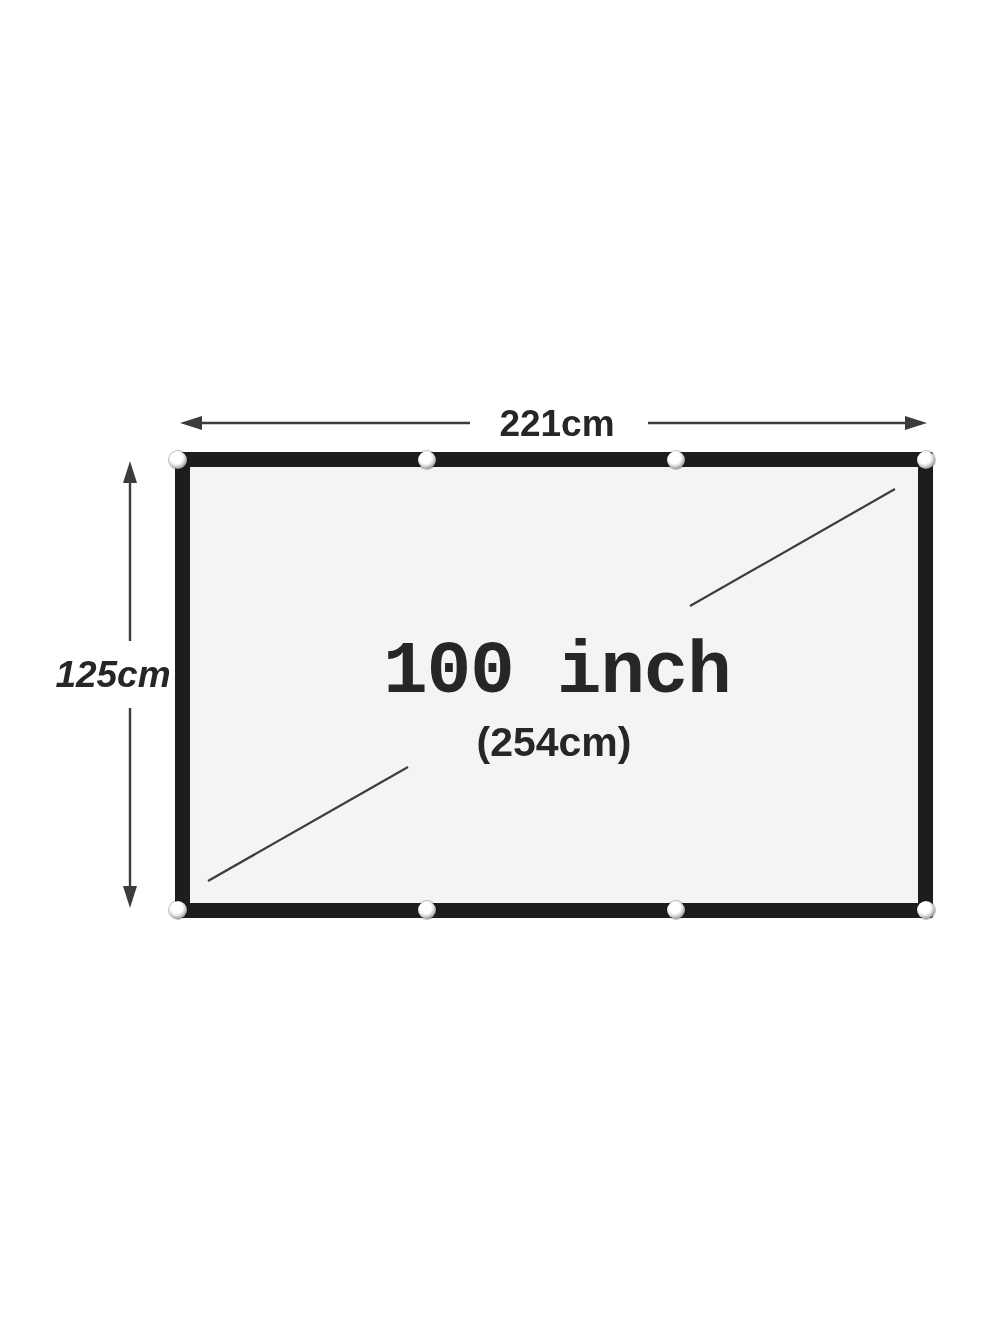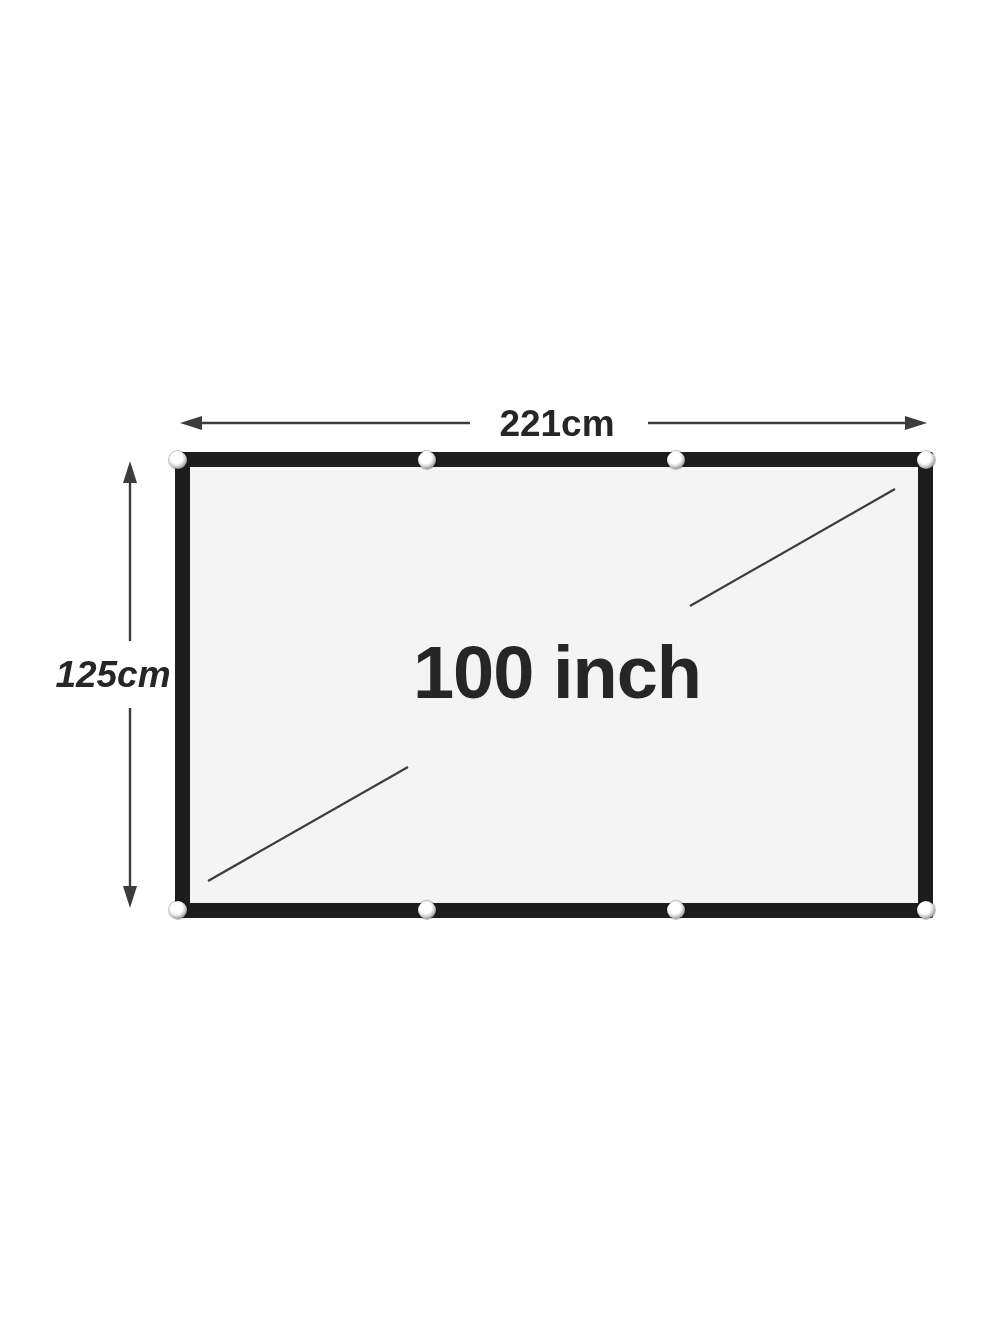--- a/index.html
+++ b/index.html
@@ -47,21 +47,21 @@
   .arrowhead { fill: var(--line); }
   .label {
     position: absolute;
     transform: translate(-50%, -50%);
     color: var(--text);
     font-weight: 700;
     white-space: nowrap;
   }
   .label-width  { left: 557px; top: 424px; font-size: 37px; }
   .label-height { left: 113px; top: 675px; font-size: 37px; font-style: italic; }
-  .label-diagonal { left: 557px; top: 672px; font-size: 74px; letter-spacing: -1px; }
+  .label-diagonal { left: 557px; top: 672px; font-size: 74px; letter-spacing: -1px; font-family: Liberation Mono, monospace; }
   .label-diagonal-sub { left: 554px; top: 742px; font-size: 41px; }
 </style>
 </head>
 <body>
 
 <div class="canvas">
 
   <div class="screen"></div>
 
   <span class="grommet" style="left:169px; top:451px;"></span>
@@ -91,14 +91,15 @@
 
     <g>
       <line class="diag-line" x1="208" y1="881" x2="408" y2="767"></line>
       <line class="diag-line" x1="690" y1="606" x2="895" y2="489"></line>
     </g>
   </svg>
 
   <div class="label label-width">221cm</div>
   <div class="label label-height">125cm</div>
   <div class="label label-diagonal">100 inch</div>
+  <div class="label label-diagonal-sub">(254cm)</div>
 
 </div>
 
 </body></html>

